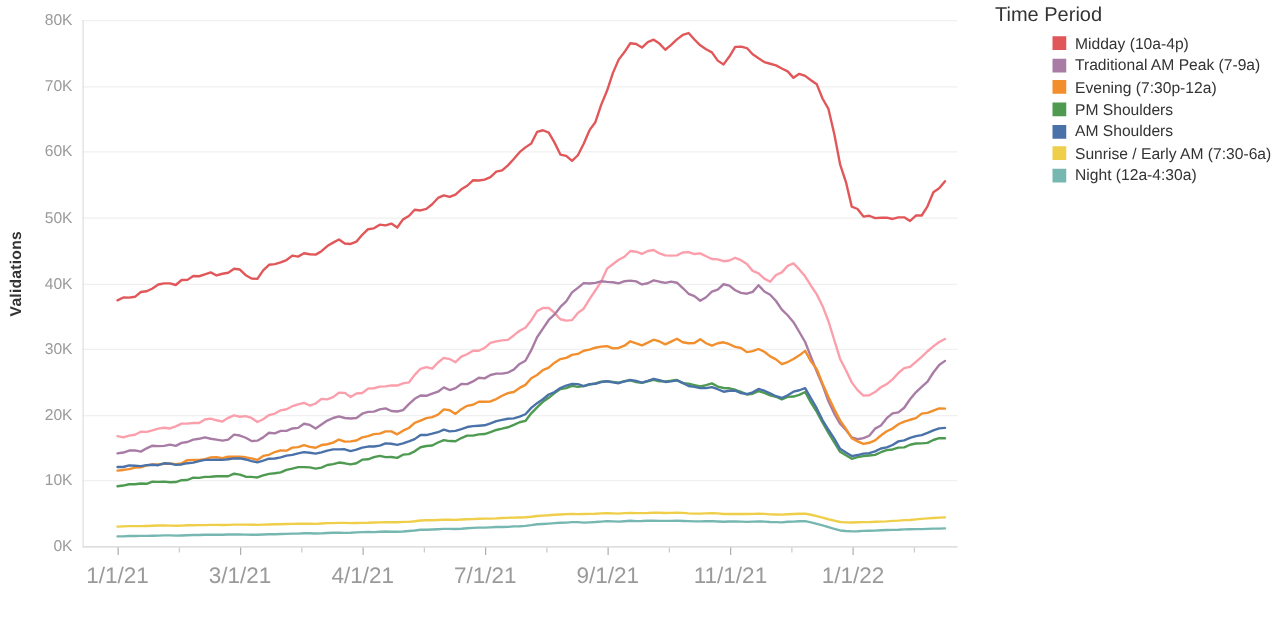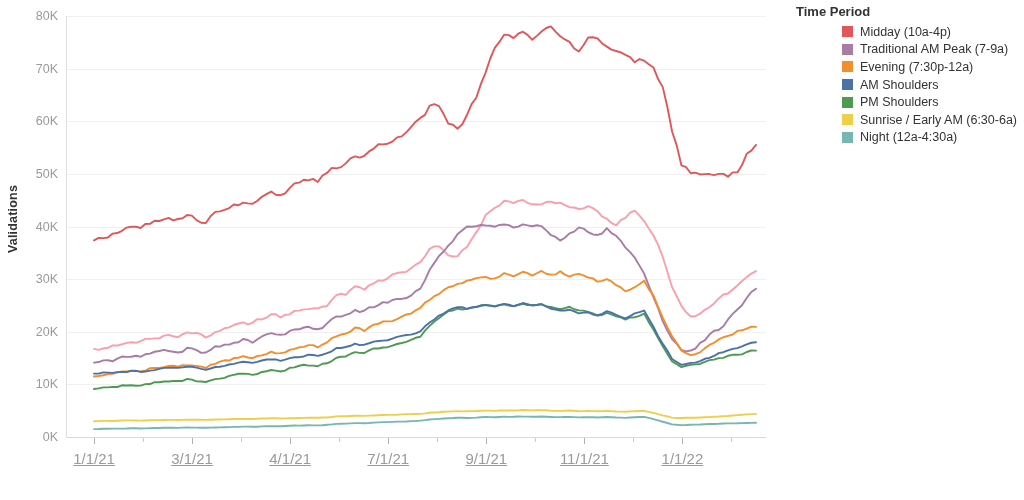--- a/index.html
+++ b/index.html
@@ -30,28 +30,28 @@
     font-size:12.5px;color:#9a9a9a;white-space:nowrap;}
   .ytick-col{position:absolute;left:0;top:0;width:58px;height:500px;}
 
   .gridline{position:absolute;left:66px;width:700px;height:1px;background:#f0f0f0;}
   .axis-line-y{position:absolute;left:66px;top:16px;width:1px;height:421px;background:#e0e0e0;}
   .axis-line-x{position:absolute;left:66px;top:437px;width:700px;height:1px;background:#d9d9d9;}
 
   .xtick-major{position:absolute;top:438px;width:1px;height:6px;background:#b0b0b0;}
   .xtick-minor{position:absolute;top:438px;width:1px;height:4px;background:#cccccc;}
   .xlabel{position:absolute;top:450px;transform:translateX(-50%);
-    font-size:15px;color:#9a9a9a;white-space:nowrap;text-decoration:underline;}
+    font-size:18px;color:#9a9a9a;white-space:nowrap;}
 
   svg.lines{position:absolute;left:66px;top:16px;width:700px;height:421px;overflow:visible;}
   svg.lines path{fill:none;stroke-width:1.9;stroke-linejoin:round;stroke-linecap:round;}
 
   
   .legend{position:absolute;left:794px;top:4px;width:226px;}
-  .legend-title{font-size:13px;font-weight:bold;color:#333333;margin:0 0 4px 2px;}
+  .legend-title{font-size:16px;font-weight:normal;color:#333333;margin:0 0 4px 2px;}
   .legend-item{display:flex;align-items:center;height:17.6px;padding-left:48px;}
   .legend-swatch{width:11px;height:11px;margin-right:7px;flex:0 0 auto;}
   .legend-label{font-size:12.5px;color:#333333;white-space:nowrap;}
 </style>
 </head>
 <body>
 
 <div class="viz">
 
   <div class="plot-wrap">
@@ -135,30 +135,30 @@
         </div>
         <div class="legend-item">
           <span class="legend-swatch" style="background: rgb(168, 124, 165);"></span>
           <span class="legend-label">Traditional AM Peak (7-9a)</span>
         </div>
         <div class="legend-item">
           <span class="legend-swatch" style="background: rgb(242, 142, 43);"></span>
           <span class="legend-label">Evening (7:30p-12a)</span>
         </div>
         <div class="legend-item">
+          <span class="legend-swatch" style="background: rgb(78, 154, 81);"></span>
+          <span class="legend-label">PM Shoulders</span>
+        </div>
+        <div class="legend-item">
           <span class="legend-swatch" style="background: rgb(74, 114, 168);"></span>
           <span class="legend-label">AM Shoulders</span>
         </div>
         <div class="legend-item">
-          <span class="legend-swatch" style="background: rgb(78, 154, 81);"></span>
-          <span class="legend-label">PM Shoulders</span>
-        </div>
-        <div class="legend-item">
           <span class="legend-swatch" style="background: rgb(239, 206, 74);"></span>
-          <span class="legend-label">Sunrise / Early AM (6:30-6a)</span>
+          <span class="legend-label">Sunrise / Early AM (7:30-6a)</span>
         </div>
         <div class="legend-item">
           <span class="legend-swatch" style="background: rgb(118, 183, 178);"></span>
           <span class="legend-label">Night (12a-4:30a)</span>
         </div>
       </div>
   </div>
 
 </div>
 

